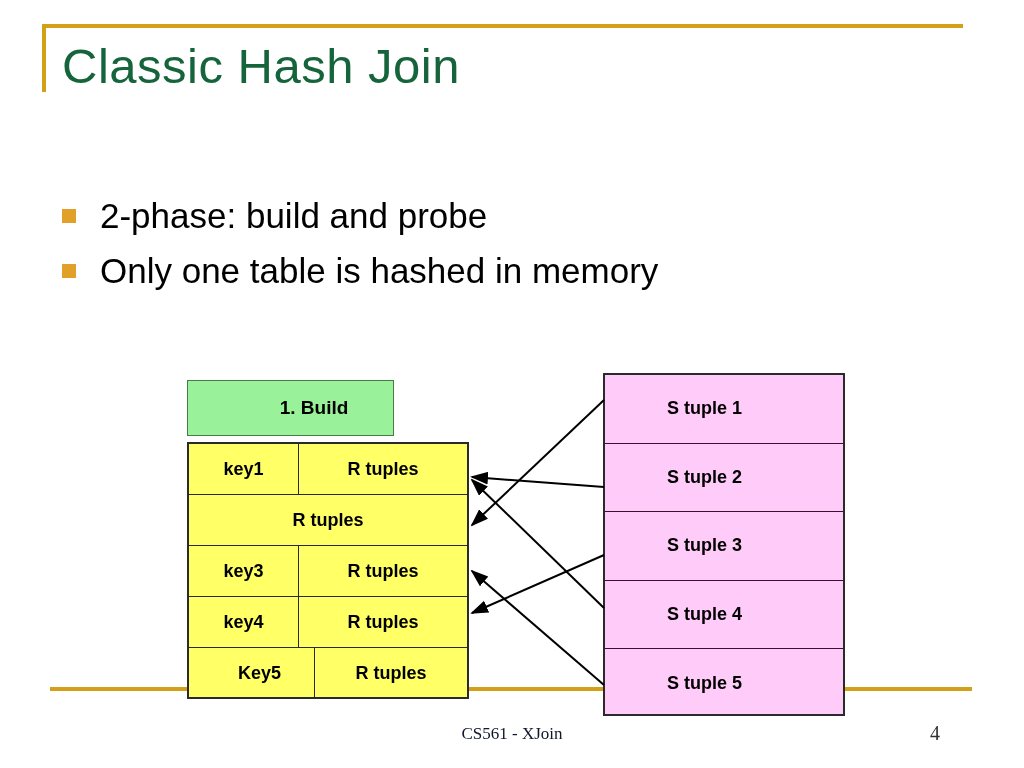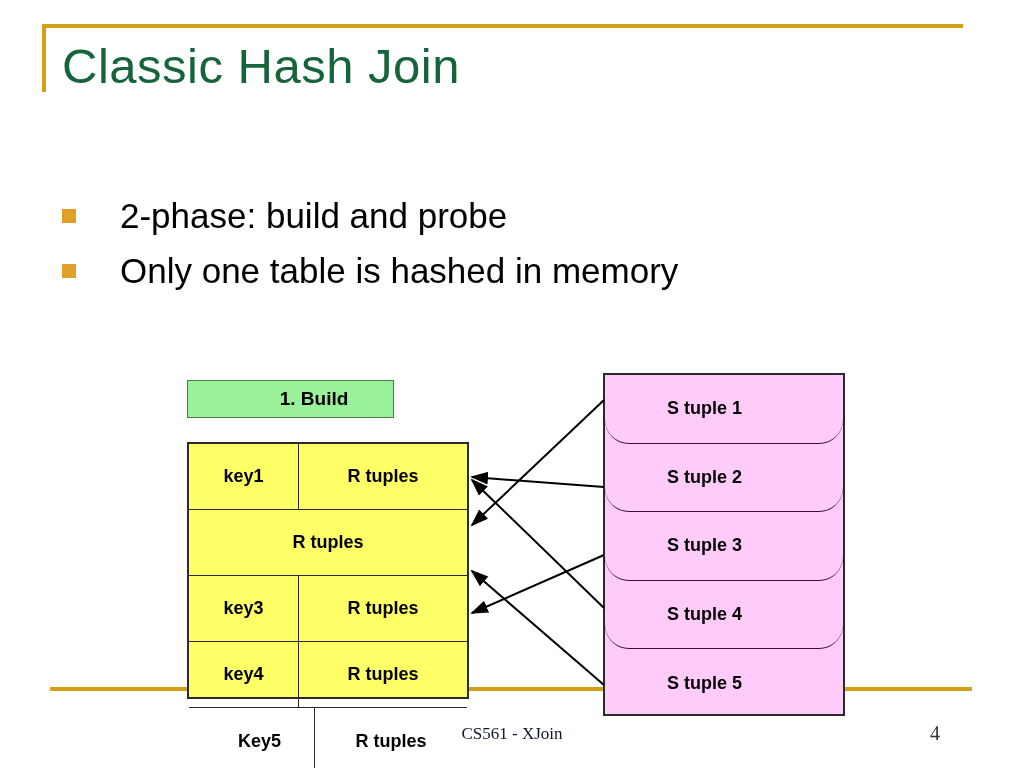--- a/index.html
+++ b/index.html
@@ -58,21 +58,20 @@
   .bullets {
     position: absolute;
     left: 62px;
     top: 188px;
     width: 820px;
   }
   .bullet-row {
     display: flex;
     align-items: center;
     height: 55px;
-    gap: 20px;
   }
   .bullet-mark {
     width: 14px;
     height: 14px;
     background: #e0a02a;
     margin-right: 24px;
     flex: 0 0 auto;
   }
   .bullet-text {
     font-family: "Liberation Sans", sans-serif;
@@ -87,21 +86,21 @@
     background: #99f299;
     border: 1px solid #4a7a4a;
     display: flex;
     align-items: center;
     justify-content: center;
     font-weight: bold;
     font-size: 19px;
     color: #000000;
     box-sizing: border-box;
   }
-  #build-label { left: 187px; top: 380px; width: 207px; height: 38px; padding-left: 47px; }
+  #build-label { left: 187px; top: 380px; width: 207px; height: 56px; padding-left: 47px; }
   #probe-label { left: 640px; top: 317px; width: 189px; height: 47px; }
 
   .table-box {
     position: absolute;
     border: 2px solid #2a2a2a;
     box-sizing: border-box;
   }
   #hash-table {
     left: 187px;
     top: 442px;
@@ -112,21 +111,21 @@
   #s-table {
     left: 603px;
     top: 373px;
     width: 242px;
     height: 343px;
     background: #ffccf9;
   }
 
   .hash-row {
     display: flex;
-    height: 66px;
+    height: 51px;
     border-bottom: 1px solid #2a2a2a;
     box-sizing: border-box;
   }
   .hash-row:last-child { border-bottom: none; padding-left: 16px; }
   .hash-key {
     width: 110px;
     border-right: 1px solid #2a2a2a;
     display: flex;
     align-items: center;
     justify-content: center;
@@ -148,21 +147,20 @@
   .s-row {
     height: 68.5px;
     border-bottom: 1px solid #3a1030;
     display: flex;
     align-items: center;
     padding-left: 62px;
     font-weight: bold;
     font-size: 18px;
     color: #000;
     box-sizing: border-box;
-    border-radius: 24px;
   }
   .s-row:last-child { border-bottom: none; }
 
   #arrow-layer {
     position: absolute;
     left: 0; top: 0;
     width: 1024px; height: 768px;
     pointer-events: none;
   }
 

